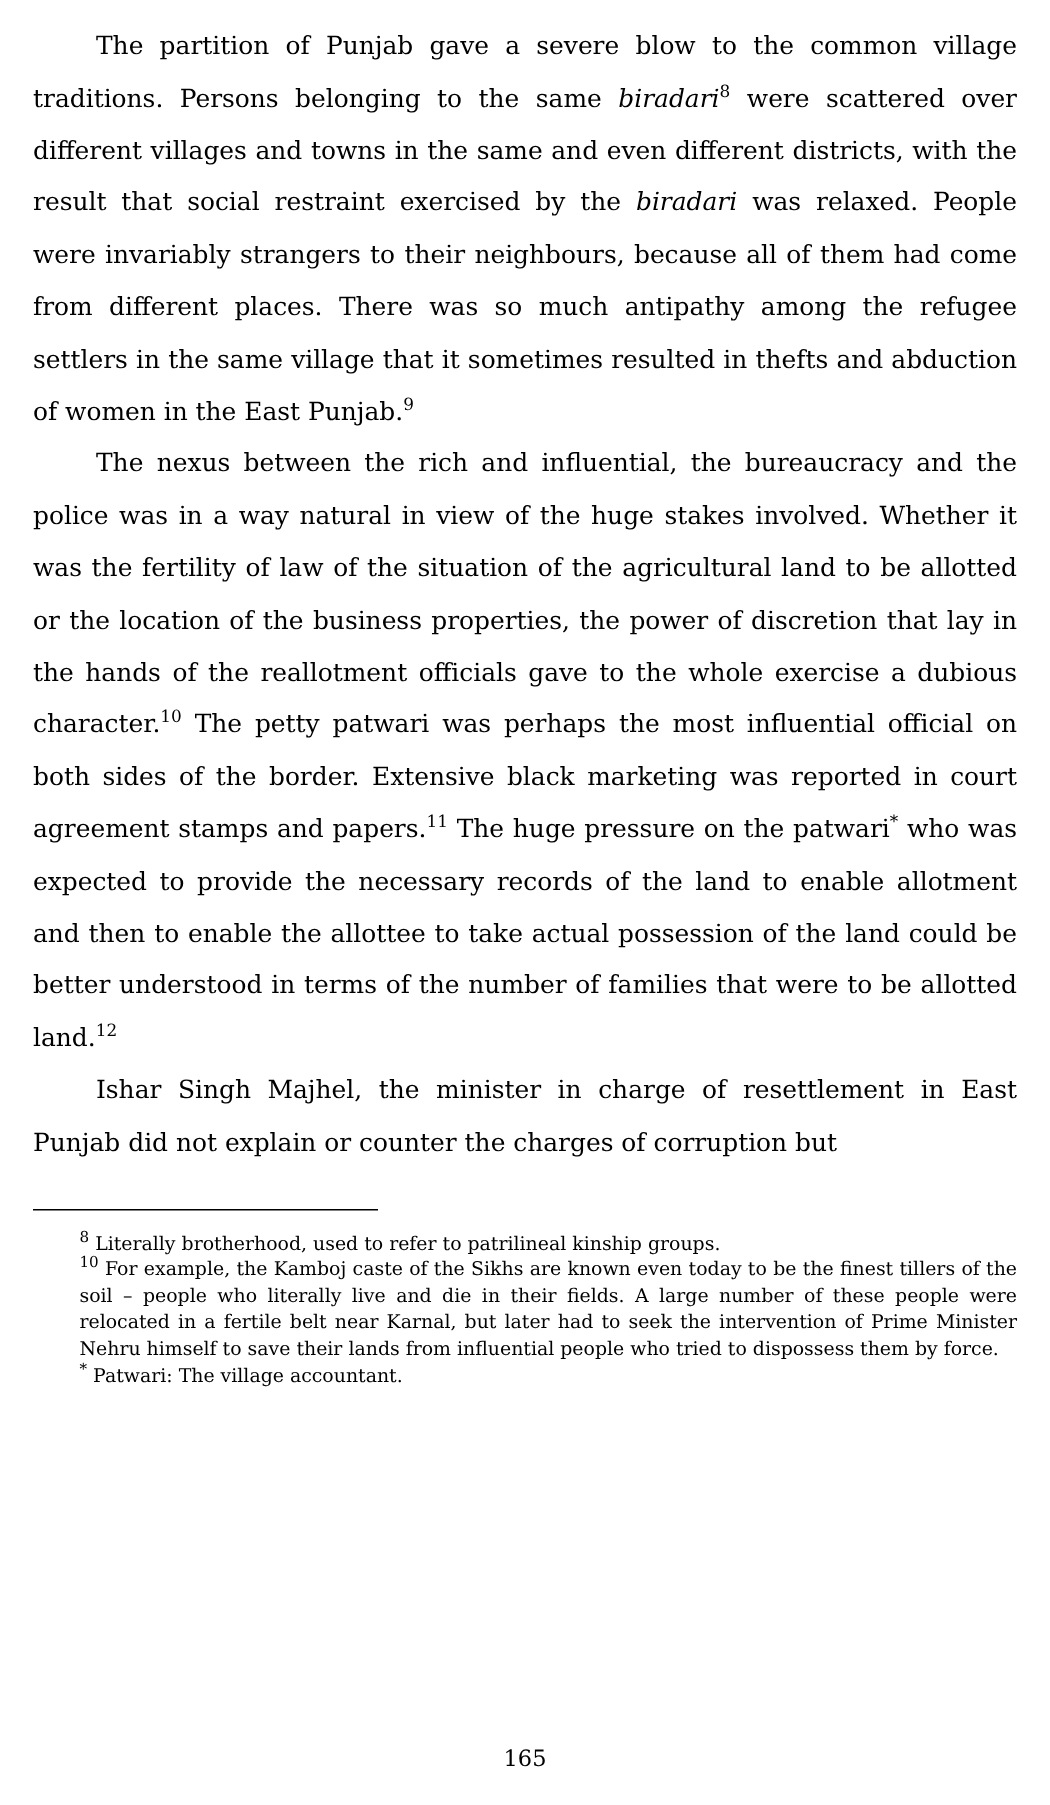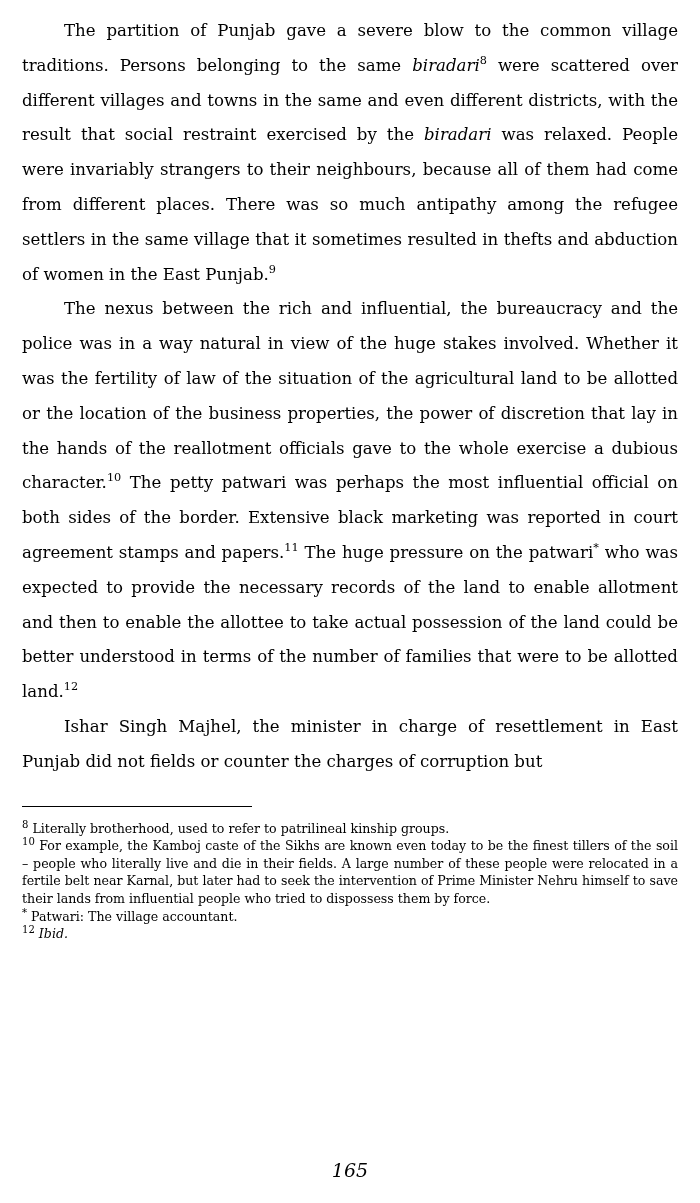--- a/index.html
+++ b/index.html
@@ -47,62 +47,61 @@
   .fn-rule {
     width: 230px;
     height: 1px;
     background: #000;
   }
   .footnotes {
     font-size: 12.6px;
     line-height: 17.6px;
     text-align: justify;
     text-justify: inter-word;
+    margin-left: 31px;
   }
   .footnotes p {
     margin: 0 0 0 0;
   }
   .fn-mark {
     font-size: 0.80em;
     vertical-align: super;
     line-height: 0;
   }
   .fn-star {
     vertical-align: super;
     font-size: 0.8em;
     line-height: 0;
   }
   .page-number {
     position: absolute;
     left: 0;
     right: 0;
     bottom: 22px;
     text-align: center;
-    font-size: 19px;
+    font-size: 15px;
     font-family: "DejaVu Serif", serif;
-    font-style: italic;
   }
 </style>
 </head>
 <body>
 
 <div class="page">
 
   <div class="body-text">
     <p>The partition of Punjab gave a severe blow to the common village traditions. Persons belonging to the same <span class="ital">biradari</span><sup>8</sup> were scattered over different villages and towns in the same and even different districts, with the result that social restraint exercised by the <span class="ital">biradari</span> was relaxed. People were invariably strangers to their neighbours, because all of them had come from different places. There was so much antipathy among the refugee settlers in the same village that it sometimes resulted in thefts and abduction of women in the East Punjab.<sup>9</sup></p>
     <p>The nexus between the rich and influential, the bureaucracy and the police was in a way natural in view of the huge stakes involved. Whether it was the fertility of law of the situation of the agricultural land to be allotted or the location of the business properties, the power of discretion that lay in the hands of the reallotment officials gave to the whole exercise a dubious character.<sup>10</sup> The petty patwari was perhaps the most influential official on both sides of the border. Extensive black marketing was reported in court agreement stamps and papers.<sup>11</sup> The huge pressure on the patwari<sup>*</sup> who was expected to provide the necessary records of the land to enable allotment and then to enable the allottee to take actual possession of the land could be better understood in terms of the number of families that were to be allotted land.<sup>12</sup></p>
-    <p>Ishar Singh Majhel, the minister in charge of resettlement in East Punjab did not fields or counter the charges of corruption but</p>
+    <p>Ishar Singh Majhel, the minister in charge of resettlement in East Punjab did not explain or counter the charges of corruption but</p>
   </div>
 
   <div class="fn-rule-wrap">
     <div class="fn-rule"></div>
   </div>
 
   <div class="footnotes">
     <p><span class="fn-mark">8</span> Literally brotherhood, used to refer to patrilineal kinship groups.</p>
     <p><span class="fn-mark">10</span> For example, the Kamboj caste of the Sikhs are known even today to be the finest tillers of the soil – people who literally live and die in their fields. A large number of these people were relocated in a fertile belt near Karnal, but later had to seek the intervention of Prime Minister Nehru himself to save their lands from influential people who tried to dispossess them by force.</p>
     <p><span class="fn-star">*</span> Patwari: The village accountant.</p>
-    <p><span class="fn-mark">12</span> <span class="ital">Ibid.</span></p>
   </div>
 
   <div class="page-number">165</div>
 
 </div>
 
 </body></html>

